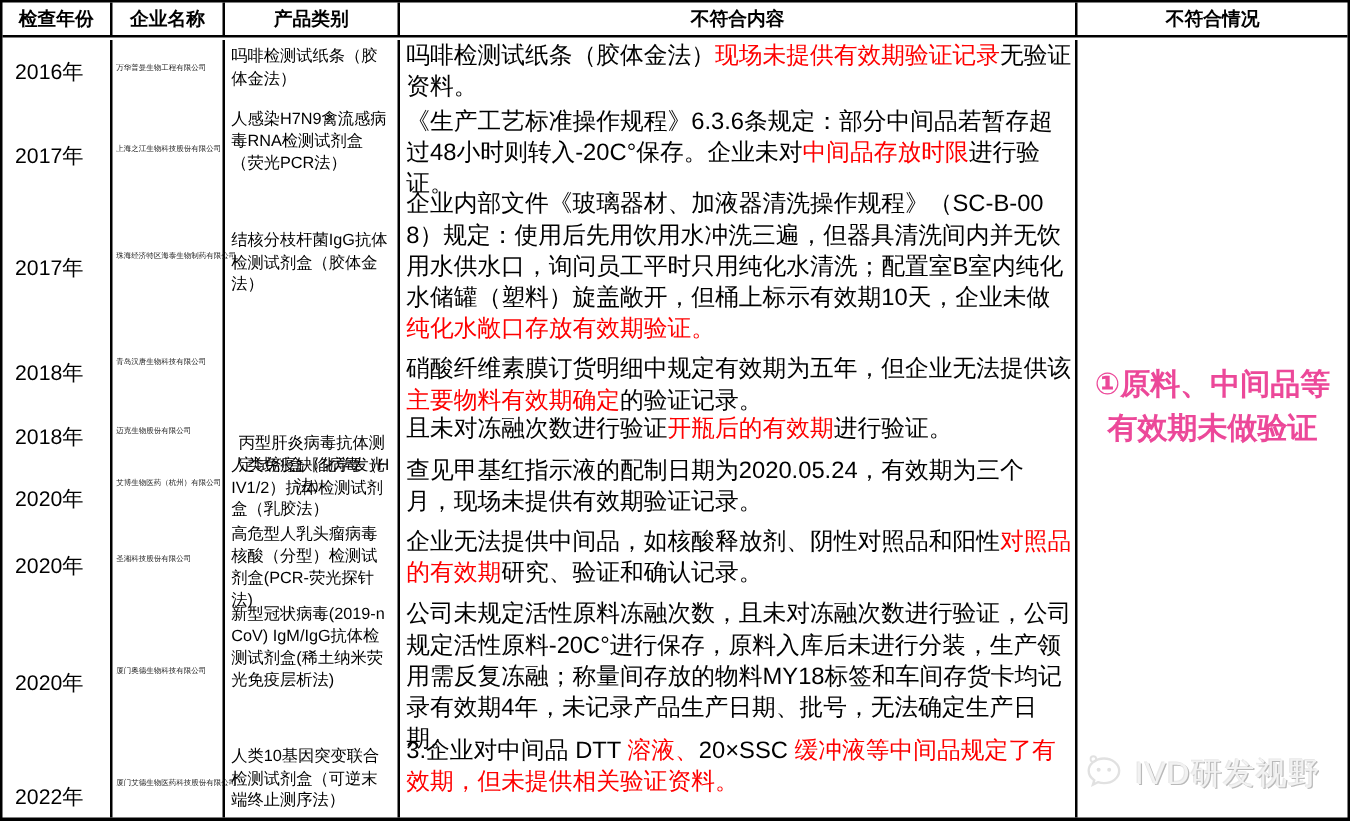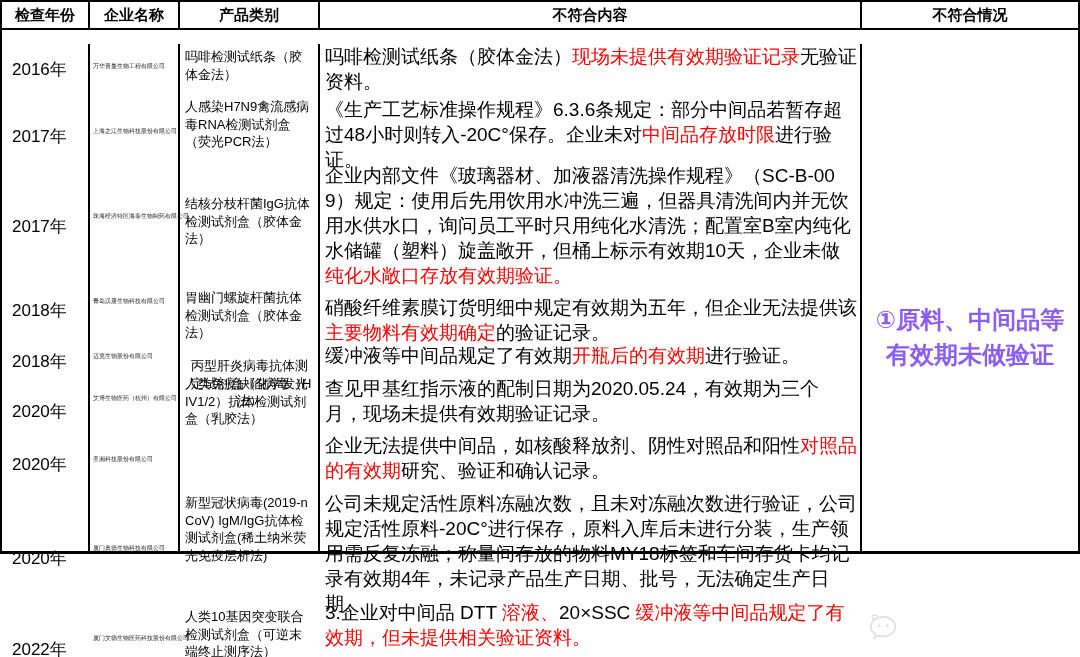--- a/index.html
+++ b/index.html
@@ -1,27 +1,27 @@
 <!DOCTYPE html>
 <html><head>
 <meta charset="utf-8">
 <style>
   html,body{margin:0;padding:0;background:#fff;}
   .page{position:relative;width:1080px;height:657px;background:#fff;overflow:hidden;
         font-family:"Liberation Sans","DejaVu Sans",sans-serif;color:#000;}
-  .tbl{position:absolute;left:0;top:0;width:1080px;height:554px;border:2px solid #000;
+  .tbl{position:absolute;left:0;top:0;width:1080px;height:657px;border:2px solid #000;
        border-bottom-width:3px;box-sizing:border-box;}
   .hdr{position:absolute;left:0;top:0;right:0;height:28px;display:flex;
        border-bottom:2px solid #000;box-sizing:border-box;}
   .hcell{display:flex;align-items:center;justify-content:center;font-weight:bold;
          font-size:15px;border-right:2px solid #000;box-sizing:border-box;height:100%;}
   .hcell:last-child{border-right:none;}
   .w-year{width:88px;} .w-co{width:90px;} .w-prod{width:140px;} .w-cont{width:542px;}
   .w-sum{flex:1;}
-  .body{position:absolute;left:0;top:30px;right:0;bottom:0;margin-top:12px;}
+  .body{position:absolute;left:0;top:30px;right:0;bottom:0;}
   .col{position:absolute;top:0;bottom:0;border-right:2px solid #000;box-sizing:border-box;}
   #col-year{left:0;width:88px;}
   #col-company{left:88px;width:90px;}
   #col-product{left:178px;width:140px;}
   #col-content{left:318px;width:542px;}
   #col-summary{left:860px;right:0;border-right:none;}
   .year-cell{position:absolute;left:10px;font-size:17px;white-space:nowrap;}
   .company-cell{position:absolute;left:3px;width:220px;font-size:10px;
                 transform:scale(0.60);transform-origin:0 0;white-space:nowrap;color:#1a1a1a;}
   .product-cell{position:absolute;left:5px;right:4px;font-size:13px;line-height:17.5px;
@@ -70,48 +70,49 @@
           <div class="company-cell" style="top: 308px;">迈克生物股份有限公司</div>
           <div class="company-cell" style="top: 350px;">艾博生物医药（杭州）有限公司</div>
           <div class="company-cell" style="top: 411px;">圣湘科技股份有限公司</div>
           <div class="company-cell" style="top: 500px;">厦门奥德生物科技有限公司</div>
           <div class="company-cell" style="top: 590px;">厦门艾德生物医药科技股份有限公司</div>
         </div>
       <div class="col" id="col-product">
           <div class="product-cell" style="top: 4px;">吗啡检测试纸条（胶体金法）</div>
           <div class="product-cell" style="top: 54px;">人感染H7N9禽流感病毒RNA检测试剂盒（荧光PCR法）</div>
           <div class="product-cell" style="top: 151px;">结核分枝杆菌IgG抗体检测试剂盒（胶体金法）</div>
-          <div class="product-cell" style="top: 245px;">胃幽门螺旋杆菌抗体检测试剂盒（胶体金法）</div>
           <div class="product-cell" style="top: 313px; text-align: center;">丙型肝炎病毒抗体测定试剂盒（化学发光法）</div>
           <div class="product-cell" style="top: 331px;">人类免疫缺陷病毒（HIV1/2）抗体检测试剂盒（乳胶法）</div>
+          <div class="product-cell" style="top: 386px;">高危型人乳头瘤病毒核酸（分型）检测试剂盒(PCR-荧光探针法)</div>
           <div class="product-cell" style="top: 450px;">新型冠状病毒(2019-nCoV) IgM/IgG抗体检测试剂盒(稀土纳米荧光免疫层析法)</div>
           <div class="product-cell" style="top: 564px;">人类10基因突变联合检测试剂盒（可逆末端终止测序法）</div>
         </div>
       <div class="col" id="col-content">
           <div class="content-block" style="top: 0px;"><span>吗啡检测试纸条（胶体金法）</span><span class="red">现场未提供有效期验证记录</span><span>无验证资料。</span></div>
           <div class="content-block" style="top: 53px;"><span>《生产工艺标准操作规程》6.3.6条规定：部分中间品若暂存超过48小时则转入-20C°保存。企业未对</span><span class="red">中间品存放时限</span><span>进行验证。</span></div>
-          <div class="content-block" style="top: 119px;"><span>企业内部文件《玻璃器材、加液器清洗操作规程》（SC-B-009）规定：使用后先用饮用水冲洗三遍，但器具清洗间内并无饮用水供水口，询问员工平时只用纯化水清洗；配置室B室内纯化水储罐（塑料）旋盖敞开，但桶上标示有效期10天，企业未做</span><span class="red">纯化水敞口存放有效期验证。</span></div>
+          <div class="content-block" style="top: 119px;"><span>企业内部文件《玻璃器材、加液器清洗操作规程》（SC-B-008）规定：使用后先用饮用水冲洗三遍，但器具清洗间内并无饮用水供水口，询问员工平时只用纯化水清洗；配置室B室内纯化水储罐（塑料）旋盖敞开，但桶上标示有效期10天，企业未做</span><span class="red">纯化水敞口存放有效期验证。</span></div>
           <div class="content-block" style="top: 251px;"><span>硝酸纤维素膜订货明细中规定有效期为五年，但企业无法提供该</span><span class="red">主要物料有效期确定</span><span>的验证记录。</span></div>
-          <div class="content-block" style="top: 299px;"><span>缓冲液等中间品规定了有效期</span><span class="red">开瓶后的有效期</span><span>进行验证。</span></div>
+          <div class="content-block" style="top: 299px;"><span>且未对冻融次数进行验证</span><span class="red">开瓶后的有效期</span><span>进行验证。</span></div>
           <div class="content-block" style="top: 332px;"><span>查见甲基红指示液的配制日期为2020.05.24，有效期为三个月，现场未提供有效期验证记录。</span></div>
           <div class="content-block" style="top: 389px;"><span>企业无法提供中间品，如核酸释放剂、阴性对照品和阳性</span><span class="red">对照品的有效期</span><span>研究、验证和确认记录。</span></div>
           <div class="content-block" style="top: 447px;"><span>公司未规定活性原料冻融次数，且未对冻融次数进行验证，公司规定活性原料-20C°进行保存，原料入库后未进行分装，生产领用需反复冻融；称量间存放的物料MY18标签和车间存货卡均记录有效期4年，未记录产品生产日期、批号，无法确定生产日期。</span></div>
           <div class="content-block" style="top: 556px;"><span>3.企业对中间品 DTT </span><span class="red">溶液、</span><span>20×SSC </span><span class="red">缓冲液等中间品规定了有效期，但未提供相关验证资料。</span></div>
         </div>
 
       <div class="col" id="col-summary">
-        <div class="summary-text" style="color: #8b5cf6;">
+        <div class="summary-text" style="color: #ec4899;">
           <div>①原料、中间品等</div>
           <div>有效期未做验证</div>
         </div>
         <div class="watermark">
           <svg class="wm-icon" viewBox="0 0 36 32">
             <path d="M16 3 C8.8 3 3 7.6 3 13.4 c0 3.3 1.9 6.2 4.8 8.1 l-1.2 3.9 4.3-2.2 c1.6 0.5 3.3 0.8 5.1 0.8 7.2 0 13-4.6 13-10.6 C29 7.6 23.2 3 16 3 Z" fill="none" stroke="#c9c9c9" stroke-width="2"></path>
             <circle cx="11.5" cy="12.5" r="1.7" fill="#c9c9c9"></circle>
             <circle cx="20.5" cy="12.5" r="1.7" fill="#c9c9c9"></circle>
             <circle cx="7" cy="3.5" r="2.4" fill="none" stroke="#c9c9c9" stroke-width="1.6"></circle>
           </svg>
+          <span class="wm-text">IVD研发视野</span>
         </div>
       </div>
     </div>
 
   </div>
 </div>
 
 </body></html>

